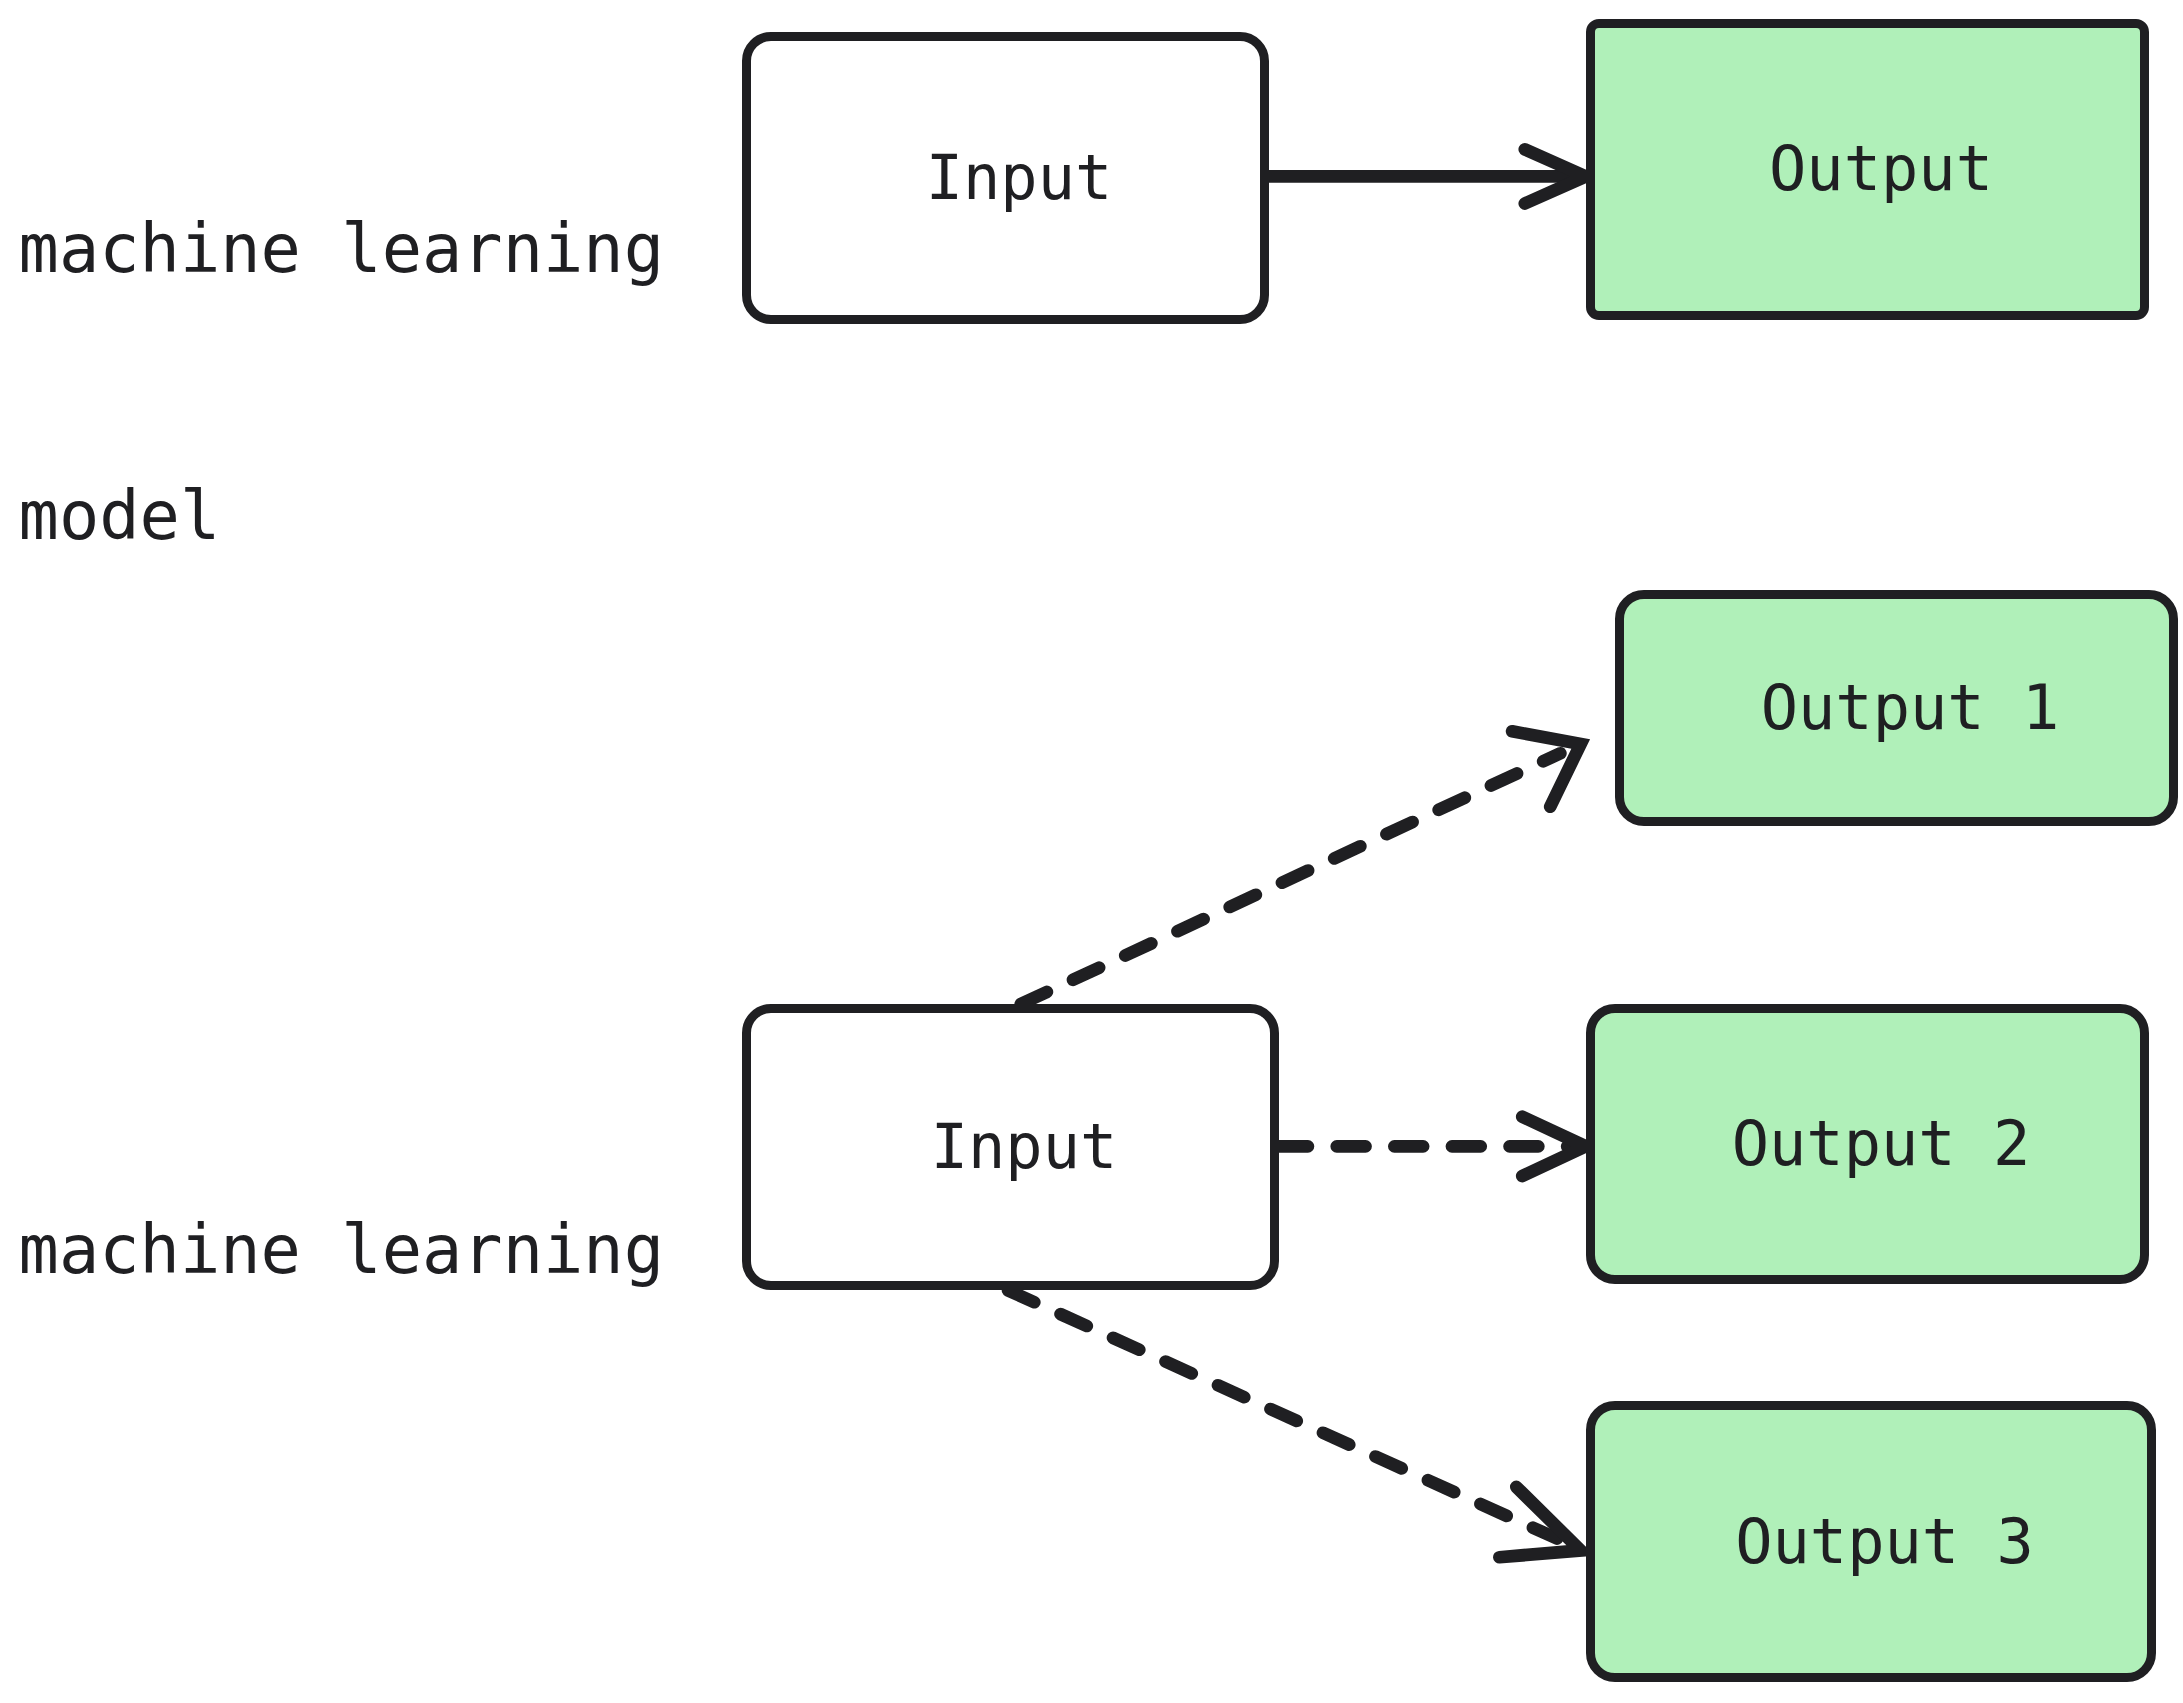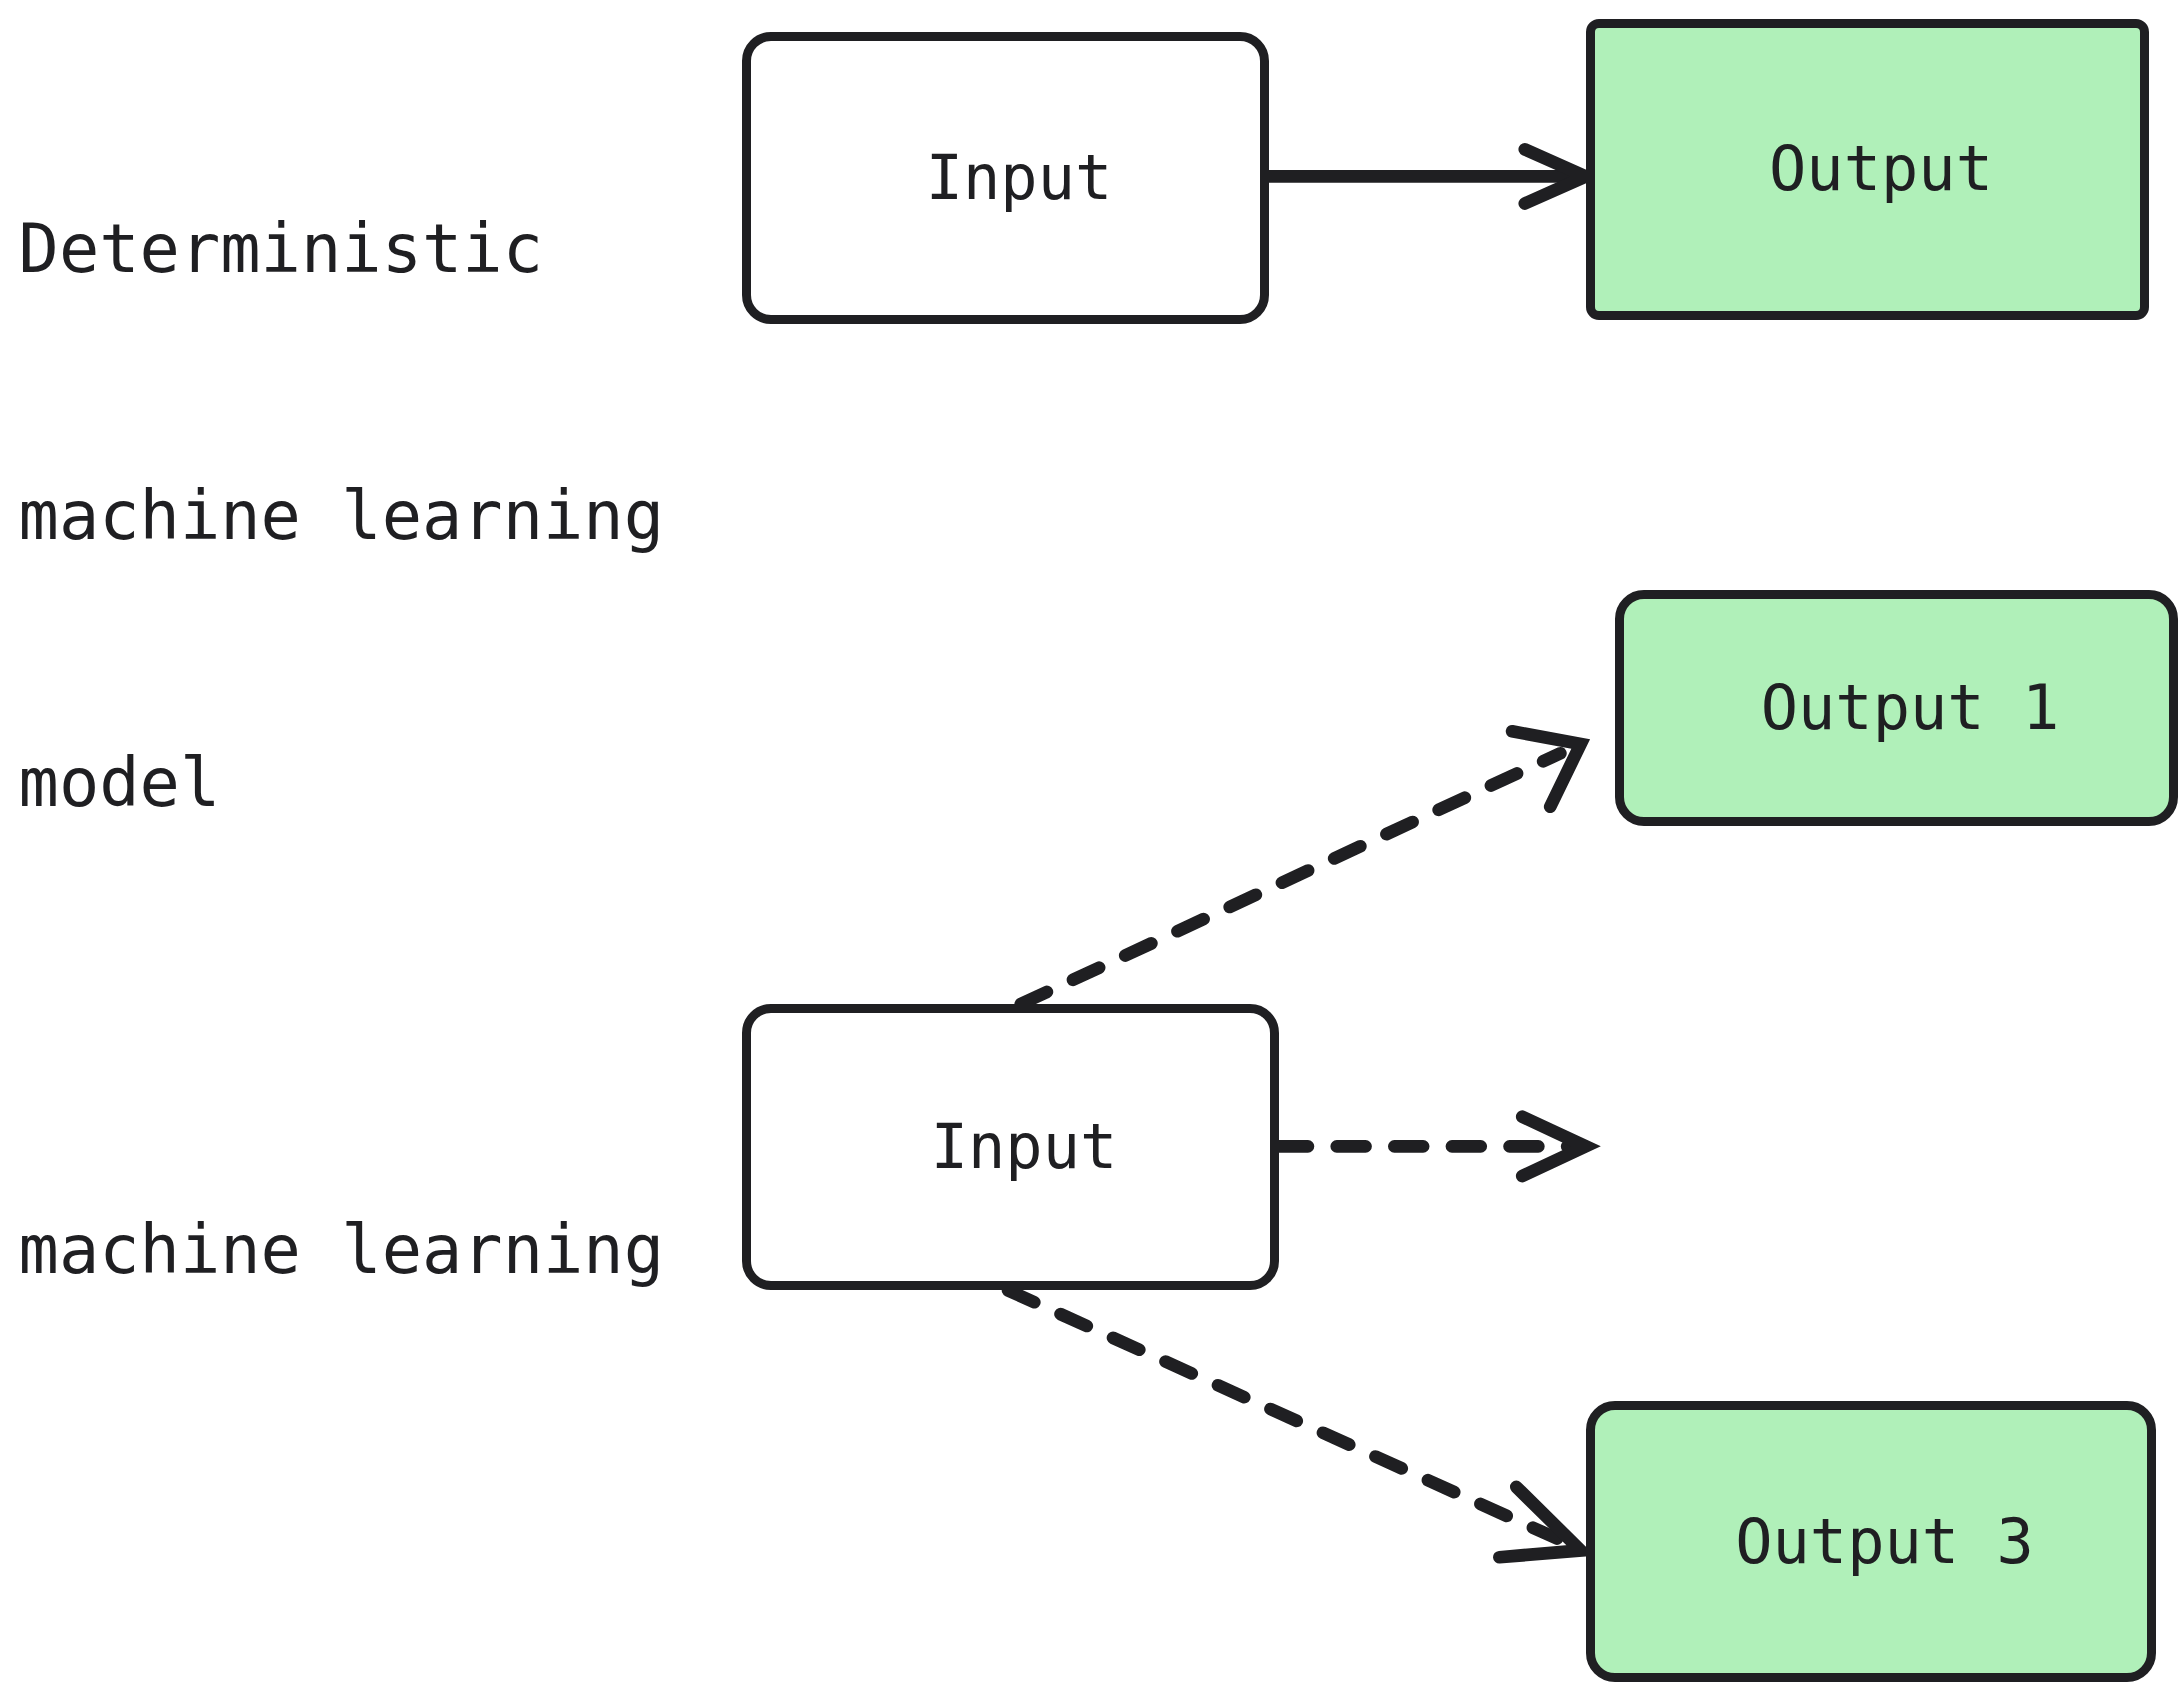--- a/index.html
+++ b/index.html
@@ -87,21 +87,20 @@
       <path d="M 1797 1318 L 1872 1353 L 1797 1388" fill="none" stroke="#1f1f22" stroke-width="15" stroke-linecap="round" stroke-linejoin="miter"></path>
     </g>
 
     <g>
       <line x1="1190" y1="1523" x2="1838" y2="1816" fill="none" stroke="#1f1f22" stroke-width="15" stroke-linecap="round" stroke-dasharray="34 34"></line>
       <path d="M 1790 1755 L 1866 1830 L 1770 1838" fill="none" stroke="#1f1f22" stroke-width="15" stroke-linecap="round" stroke-linejoin="miter"></path>
     </g>
   </svg>
 
   <div class="side-label" style="left:18.6px; top:27px;">
-    <div>Deterministic</div>
     <div>machine learning</div>
     <div>model</div>
   </div>
 
   <div class="node-box white" style="left:742px; top:32px; width:527px; height:292px;">
     <span class="node-label">Input</span>
   </div>
 
   <div class="node-box green" style="left:1586px; top:18.6px; width:563px; height:301px;border-radius:13px;">
     <span class="node-label">Output</span>
@@ -113,19 +112,22 @@
   </div>
 
   <div class="node-box white" style="left:742px; top:1004px; width:537px; height:286px;">
     <span class="node-label">Input</span>
   </div>
 
   <div class="node-box green" style="left:1586px; top:590px; width:563px; height:236px;margin-left:29px;">
     <span class="node-label">Output 1</span>
   </div>
 
+  <div class="node-box green" style="left:1586px; top:1004px; width:563px; height:280px;">
+    <span class="node-label">Output 2</span>
+  </div>
 
   <div class="node-box green" style="left:1586px; top:1401px; width:570px; height:281px;">
     <span class="node-label">Output 3</span>
   </div>
 
 </div>
 
 
 </body></html>

